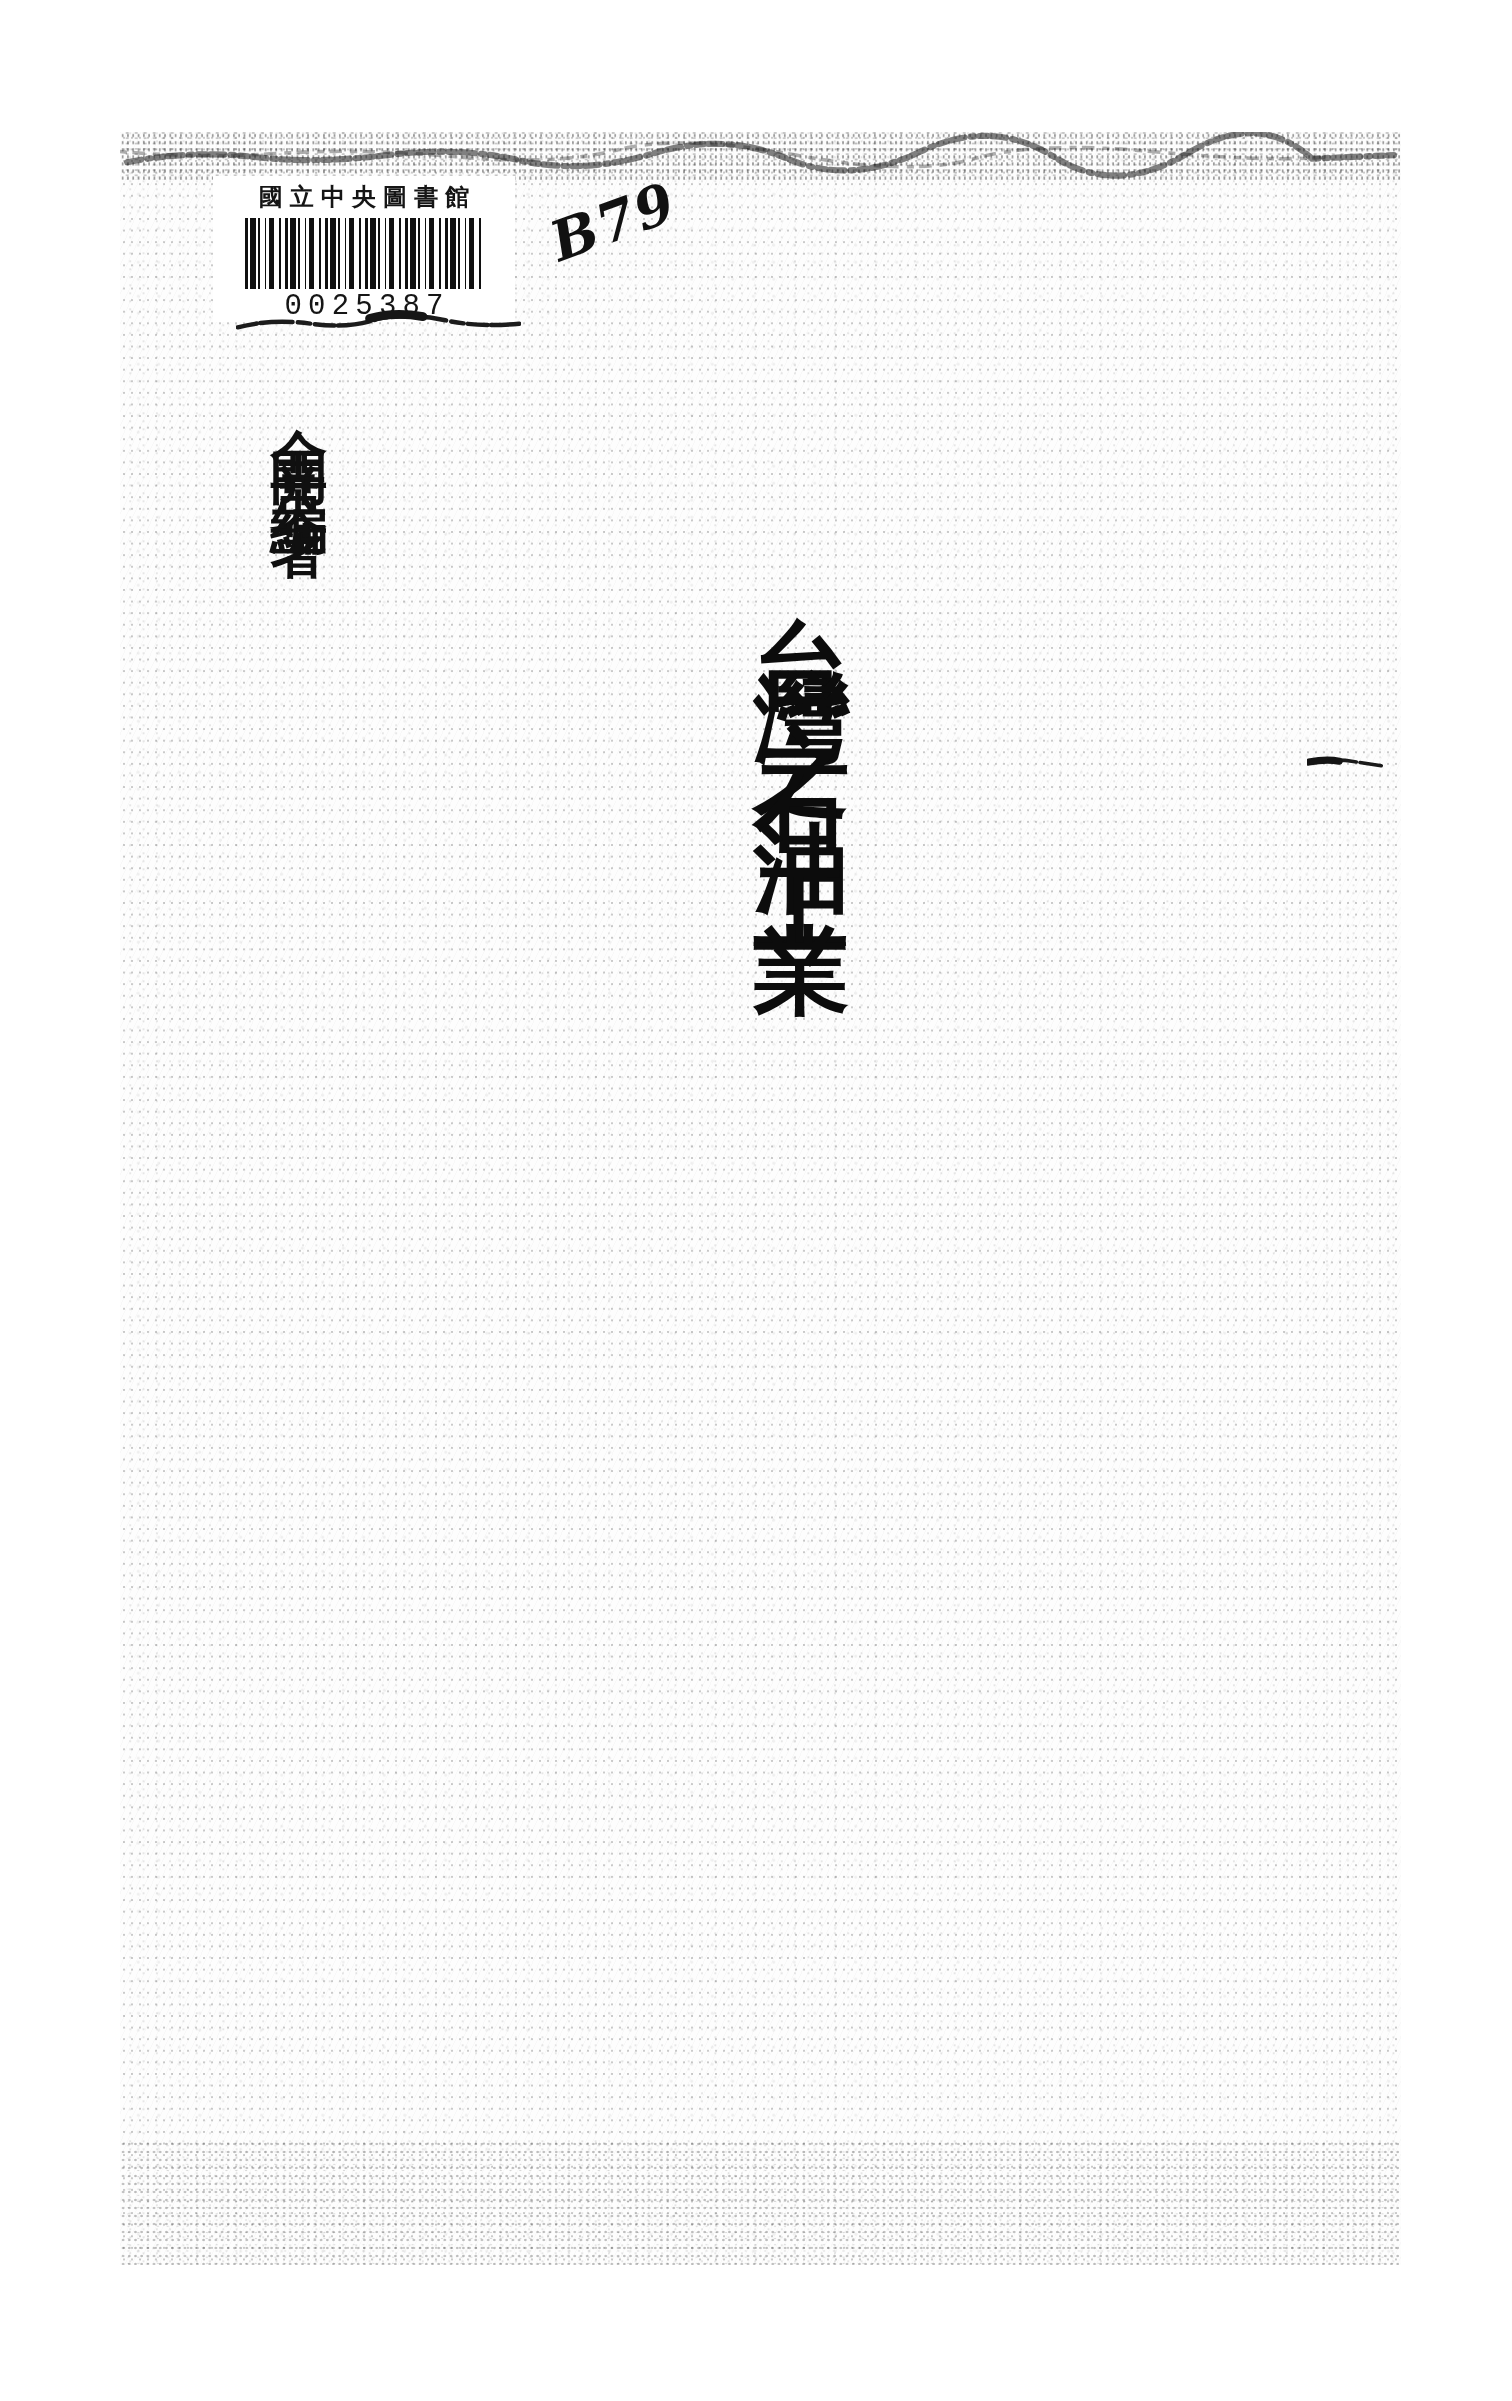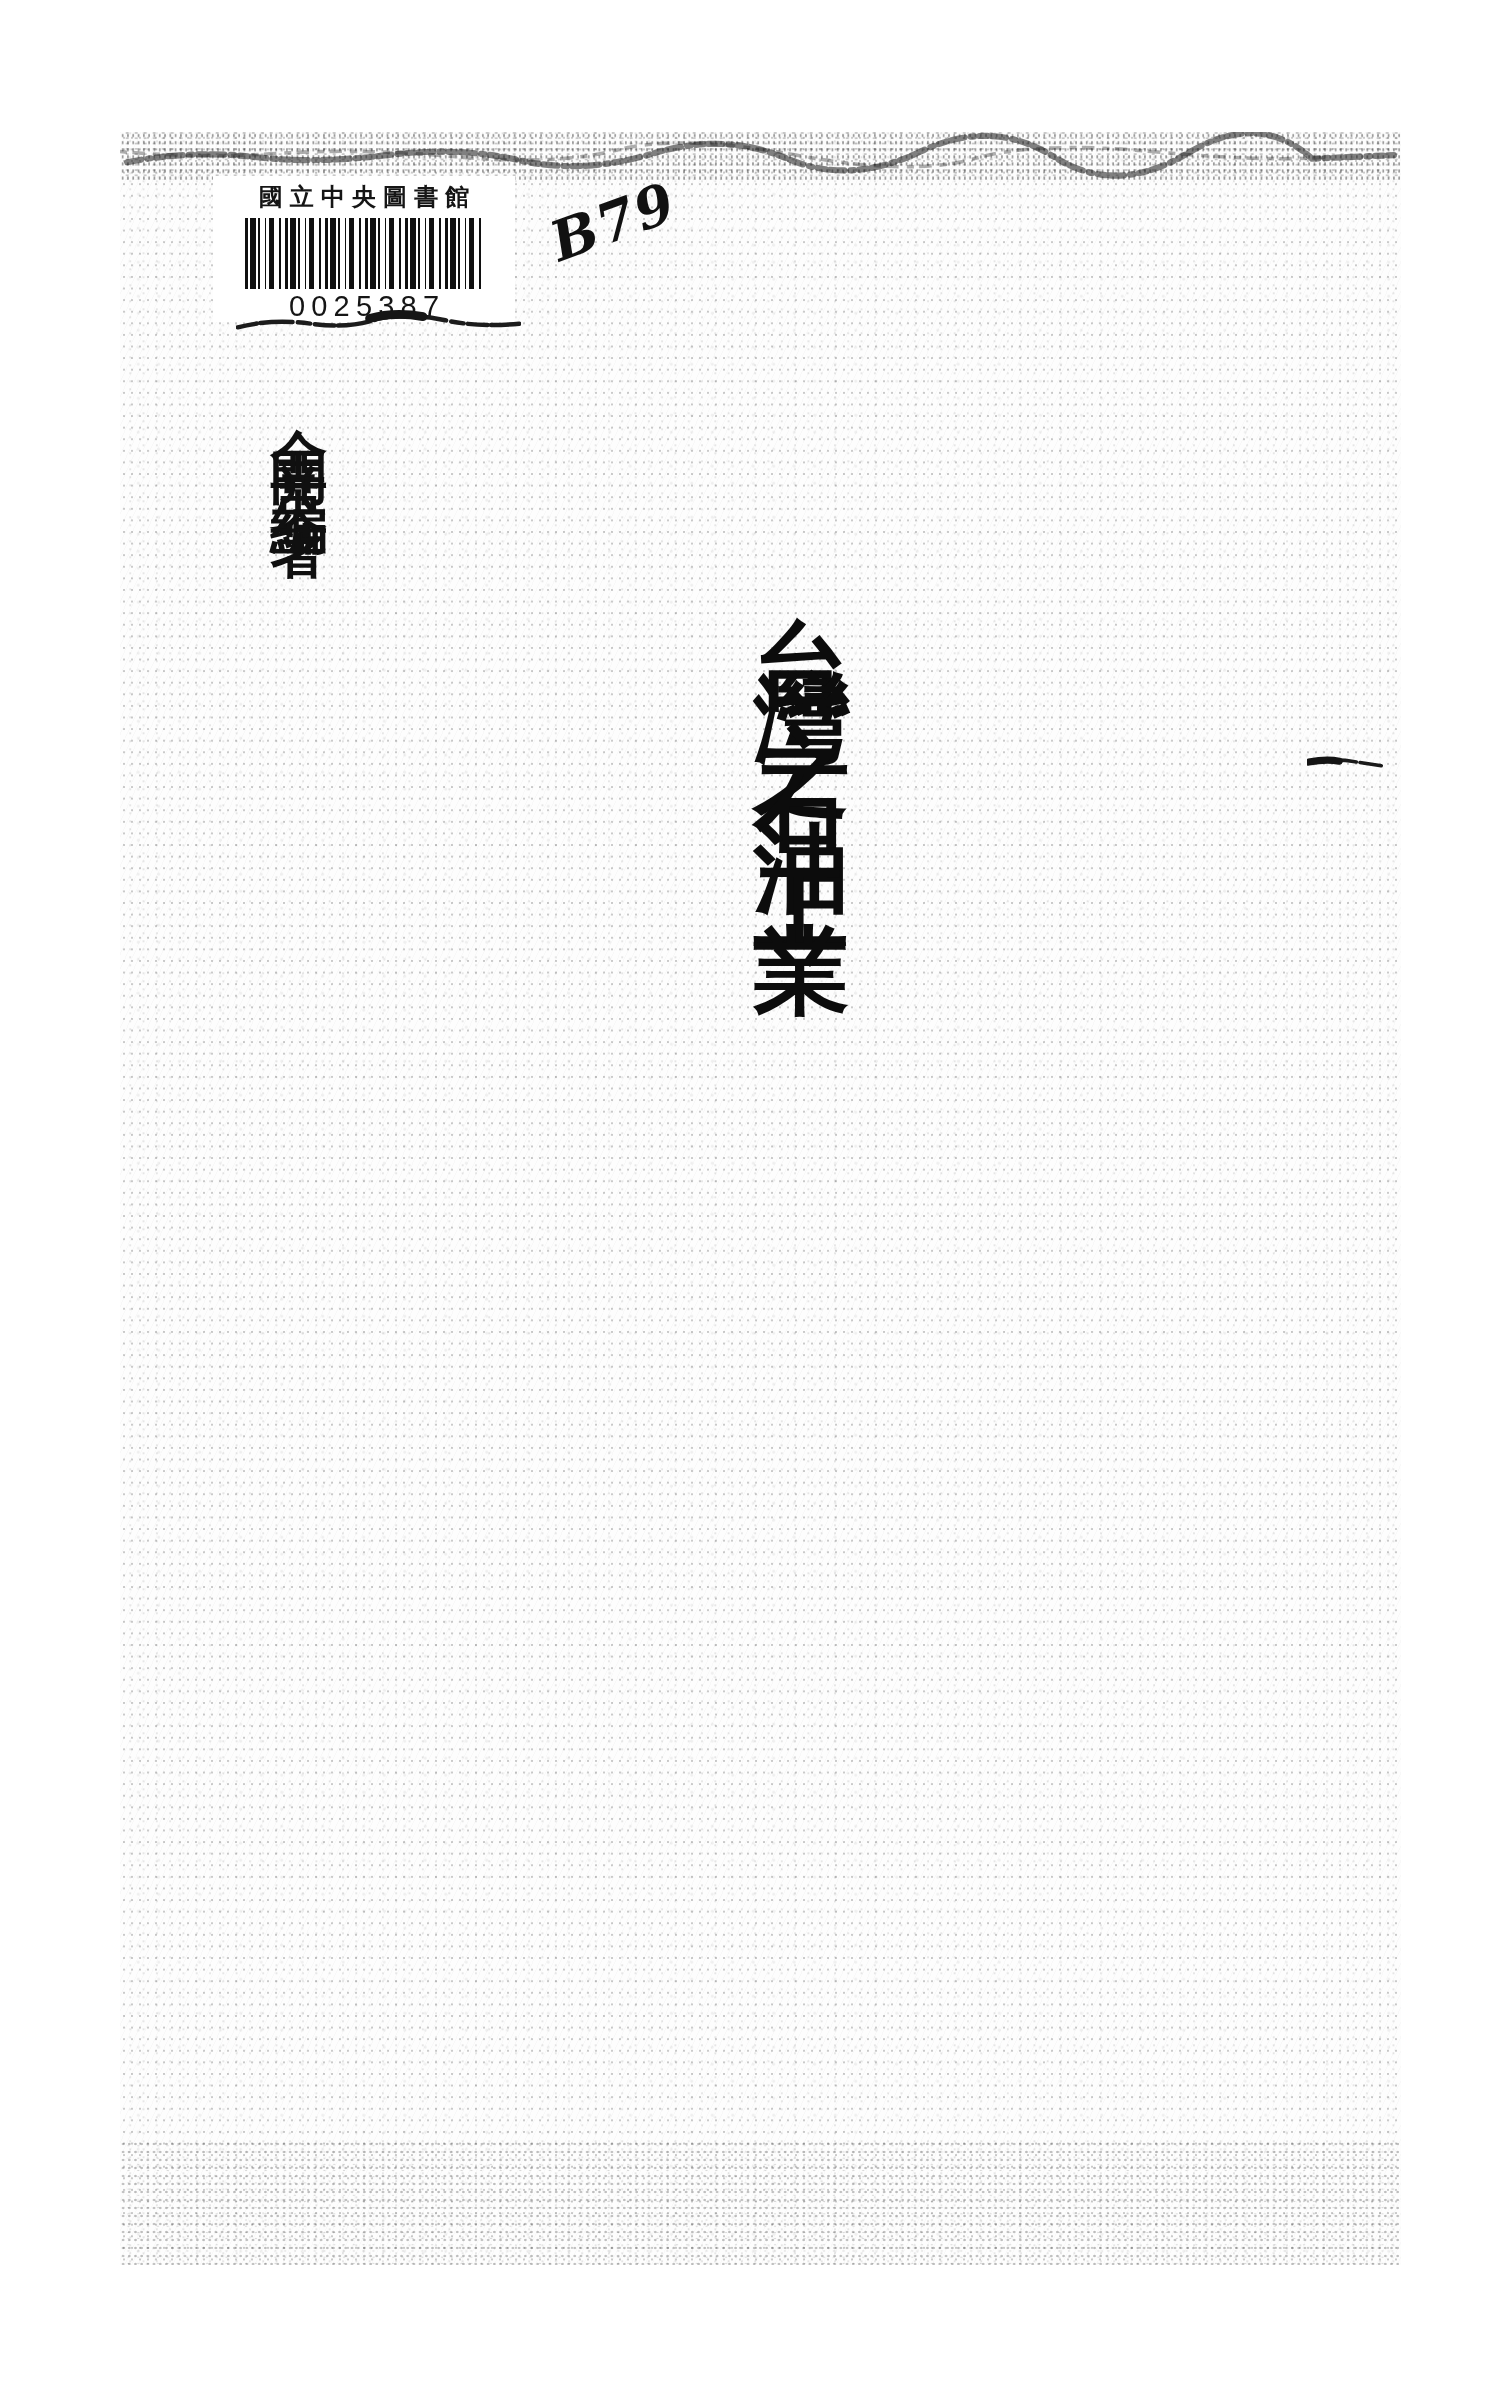--- a/index.html
+++ b/index.html
@@ -82,21 +82,21 @@
     background: repeating-linear-gradient(90deg,
       #101010 0 2.7px,  transparent 2.7px 5.3px,
       #101010 5.3px 10.7px, transparent 10.7px 13.3px,
       #101010 13.3px 15px, transparent 15px 19.6px,
       #101010 19.6px 21.3px, transparent 21.3px 24px,
       #101010 24px 29px, transparent 29px 34px,
       #101010 34px 36px, transparent 36px 40px);
   }
   .label-number {
     margin-top: 1.8px;
-    font-family: Liberation Sans, sans-serif;
+    font-family: Liberation Mono, monospace;
     font-size: 29px;
     letter-spacing: 6.2px;
     text-indent: 6.2px;
     white-space: nowrap;
     text-align: center;
   }
   
   .crease-under-label {
     position: absolute;
     left: 116px;

